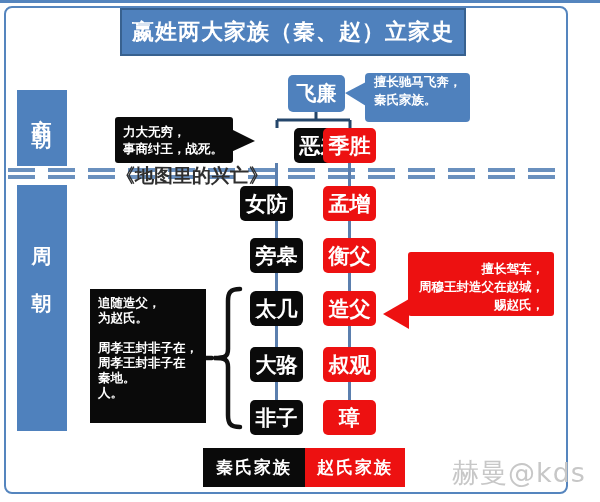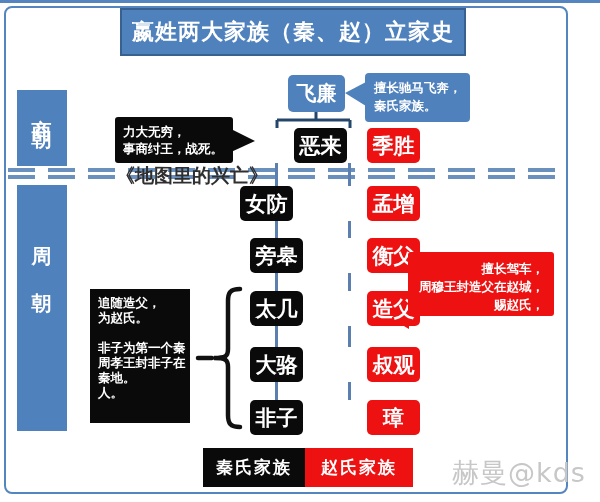--- a/index.html
+++ b/index.html
@@ -26,31 +26,31 @@
   .center-wm{position:absolute;left:116px;top:163px;font-size:19px;font-weight:bold;color:var(--dark-wm);z-index:5;}
   svg.lines{position:absolute;left:0;top:0;z-index:2;}
   .t-line{stroke:var(--line-dark);stroke-width:3;fill:none;}
   .col-line{stroke:var(--line-light);stroke-width:3;fill:none;}
   .brace{stroke:#111;stroke-width:4.5;fill:none;stroke-linecap:round;}
   .tri-blue{fill:var(--blue);} .tri-black{fill:var(--black);} .tri-red{fill:var(--red);}
   .node{position:absolute;width:53px;height:35px;border-radius:5px;color:#fff;font-weight:bold;
     font-size:21px;display:flex;align-items:center;justify-content:center;z-index:3;}
   .node.blue{background:var(--blue);width:57px;height:37px;font-size:20px;}
   .node.black{background:var(--black);}
-  .node.red{background:var(--red);margin-left:44px;}
+  .node.red{background:var(--red);}
   .callout{position:absolute;color:#fff;font-weight:bold;font-size:12.5px;z-index:3;}
-  .co-blue{left:365px;top:73px;width:105px;height:49px;background:var(--blue);border-radius:4px;padding:6px 9px;line-height:18px;}
+  .co-blue{left:365px;top:73px;width:105px;height:49px;background:var(--blue);border-radius:4px;padding:0 9px;line-height:18px;}
   .co-black{left:115px;top:117px;width:118px;height:46px;background:var(--black);border-radius:3px;padding:6px 8px;line-height:17px;}
   .co-red{left:408px;top:252px;width:146px;height:64px;background:var(--red);border-radius:3px;padding:8px 10px;line-height:18px;text-align:right;}
-  .info-box{left:90px;top:289px;width:100px;height:134px;background:var(--black);padding:6px 8px;line-height:15px;}
+  .info-box{left:90px;top:289px;width:116px;height:134px;background:var(--black);padding:6px 8px;line-height:15px;}
   .co-line{min-height:1.2em;white-space:nowrap;}
   .family{position:absolute;top:448px;height:39px;color:#fff;font-weight:bold;font-size:17px;
     display:flex;align-items:center;justify-content:center;z-index:3;letter-spacing:2px;}
   .fam-qin{left:203px;width:102px;background:var(--black);}
-  .fam-zhao{left:305px;width:108px;background:var(--red);}
+  .fam-zhao{left:305px;width:100px;background:var(--red);}
   .corner-wm{position:absolute;left:452px;top:455px;font-size:27px;color:var(--gray-wm);z-index:6;letter-spacing:1px;}
 </style>
 </head>
 <body>
 
 <div class="stage">
 
   <div class="top-line"></div>
   <div class="frame"></div>
 
@@ -104,21 +104,21 @@
     <div class="co-line">擅长驾车，</div>
     <div class="co-line">周穆王封造父在赵城，</div>
     <div class="co-line">赐赵氏，</div>
     <div class="co-line">造父为第一个赵人。</div>
   </div>
 
   <div class="callout info-box">
     <div class="co-line">追随造父，</div>
     <div class="co-line">为赵氏。</div>
     <div class="co-line"></div>
-    <div class="co-line">非子为第一个秦，</div>
+    <div class="co-line">周孝王封非子在，</div>
     <div class="co-line">周孝王封非子在</div>
     <div class="co-line">秦地。</div>
     <div class="co-line">人。</div>
   </div>
 
   <div class="family fam-qin">秦氏家族</div>
   <div class="family fam-zhao">赵氏家族</div>
 
   <div class="corner-wm">赫曼@kds</div>
 

